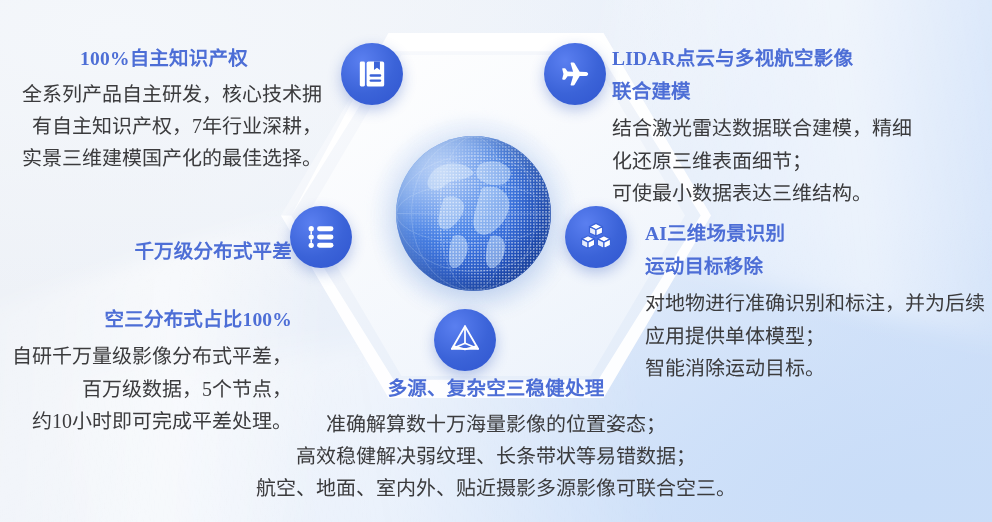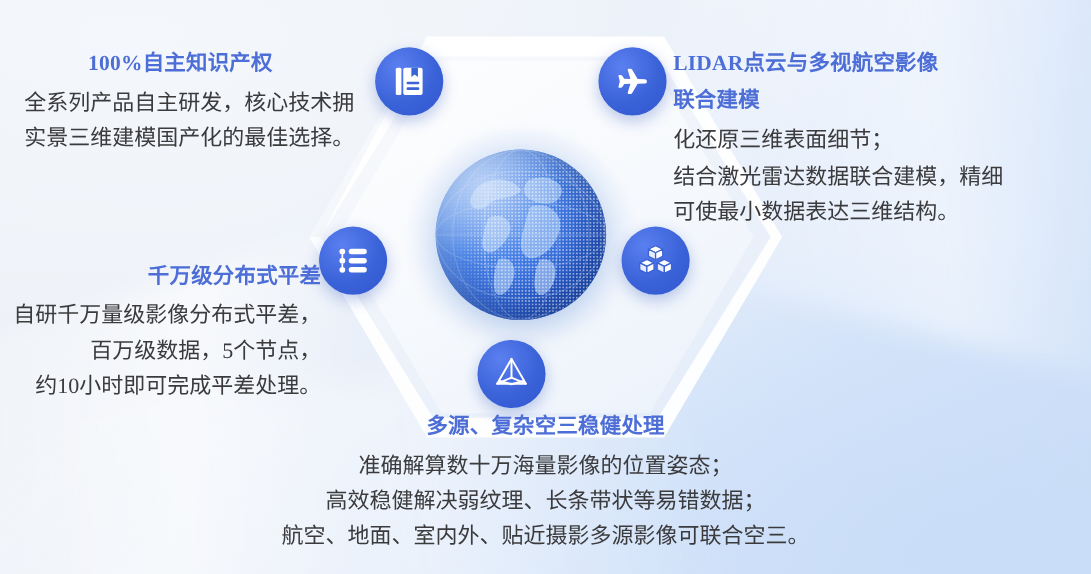--- a/index.html
+++ b/index.html
@@ -270,38 +270,47 @@
       <path d="M12 2.3 L12 14.3"></path>
       <path d="M12 14.3 L2.8 18.2"></path>
       <path d="M12 14.3 L21.2 18.2"></path>
       <path d="M3.9 16.3 L12 18.6 L20.1 16.3"></path>
     </svg>
   </div>
 
   <div class="block blk-ip">
     <div class="head">100%自主知识产权</div>
     <div class="body-line">全系列产品自主研发，核心技术拥</div>
+    <div class="body-line">有自主知识产权，7年行业深耕，</div>
     <div class="body-line">实景三维建模国产化的最佳选择。</div>
   </div>
 
   <div class="block blk-lidar">
     <div class="head">LIDAR点云与多视航空影像</div>
     <div class="head head-sp">联合建模</div>
+    <div class="body-line">结合激光雷达数据联合建模，精细</div>
     <div class="body-line">化还原三维表面细节；</div>
-    <div class="body-line">结合激光雷达数据联合建模，精细</div>
     <div class="body-line">可使最小数据表达三维结构。</div>
   </div>
 
   <div class="block blk-adj">
     <div class="head">千万级分布式平差</div>
+    <div class="head head-sp">空三分布式占比100%</div>
     <div class="body-line">自研千万量级影像分布式平差，</div>
     <div class="body-line">百万级数据，5个节点，</div>
     <div class="body-line">约10小时即可完成平差处理。</div>
   </div>
 
+  <div class="block blk-ai">
+    <div class="head">AI三维场景识别</div>
+    <div class="head head-sp">运动目标移除</div>
+    <div class="body-line">对地物进行准确识别和标注，并为后续</div>
+    <div class="body-line">应用提供单体模型；</div>
+    <div class="body-line">智能消除运动目标。</div>
+  </div>
 
   <div class="block blk-bottom">
     <div class="head">多源、复杂空三稳健处理</div>
     <div class="body-line">准确解算数十万海量影像的位置姿态；</div>
     <div class="body-line">高效稳健解决弱纹理、长条带状等易错数据；</div>
     <div class="body-line">航空、地面、室内外、贴近摄影多源影像可联合空三。</div>
   </div>
 
 </div>
 

